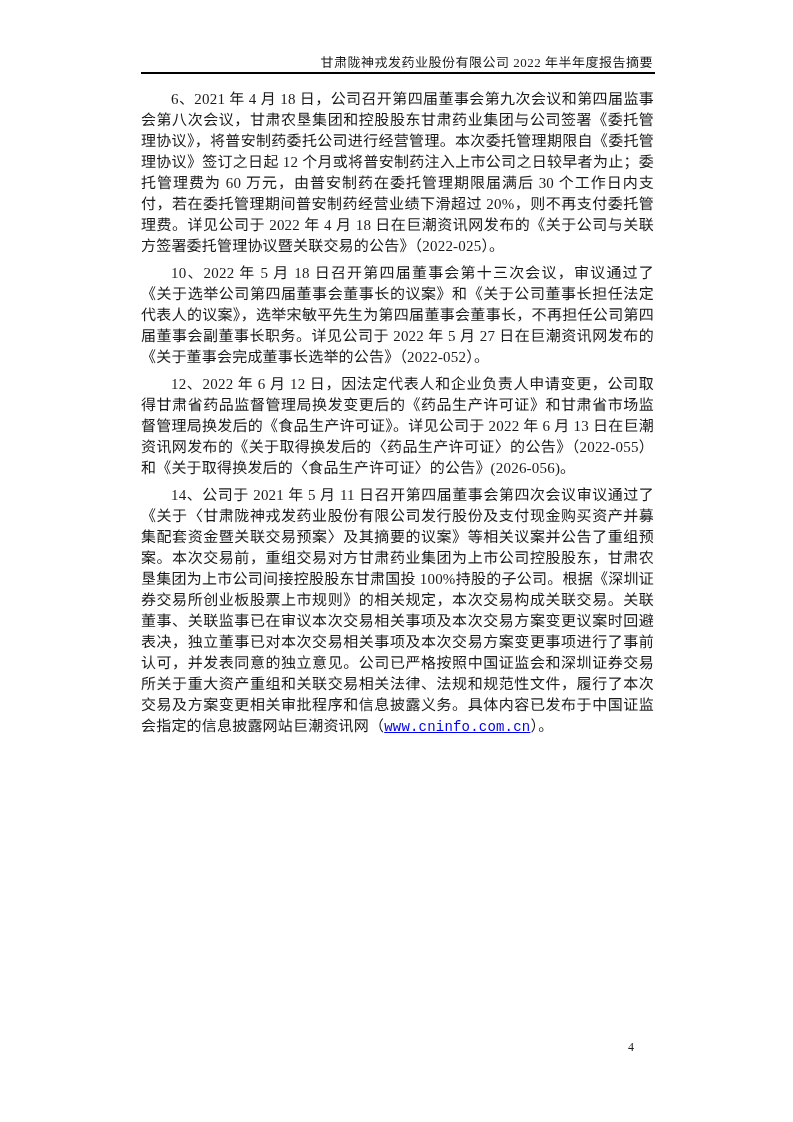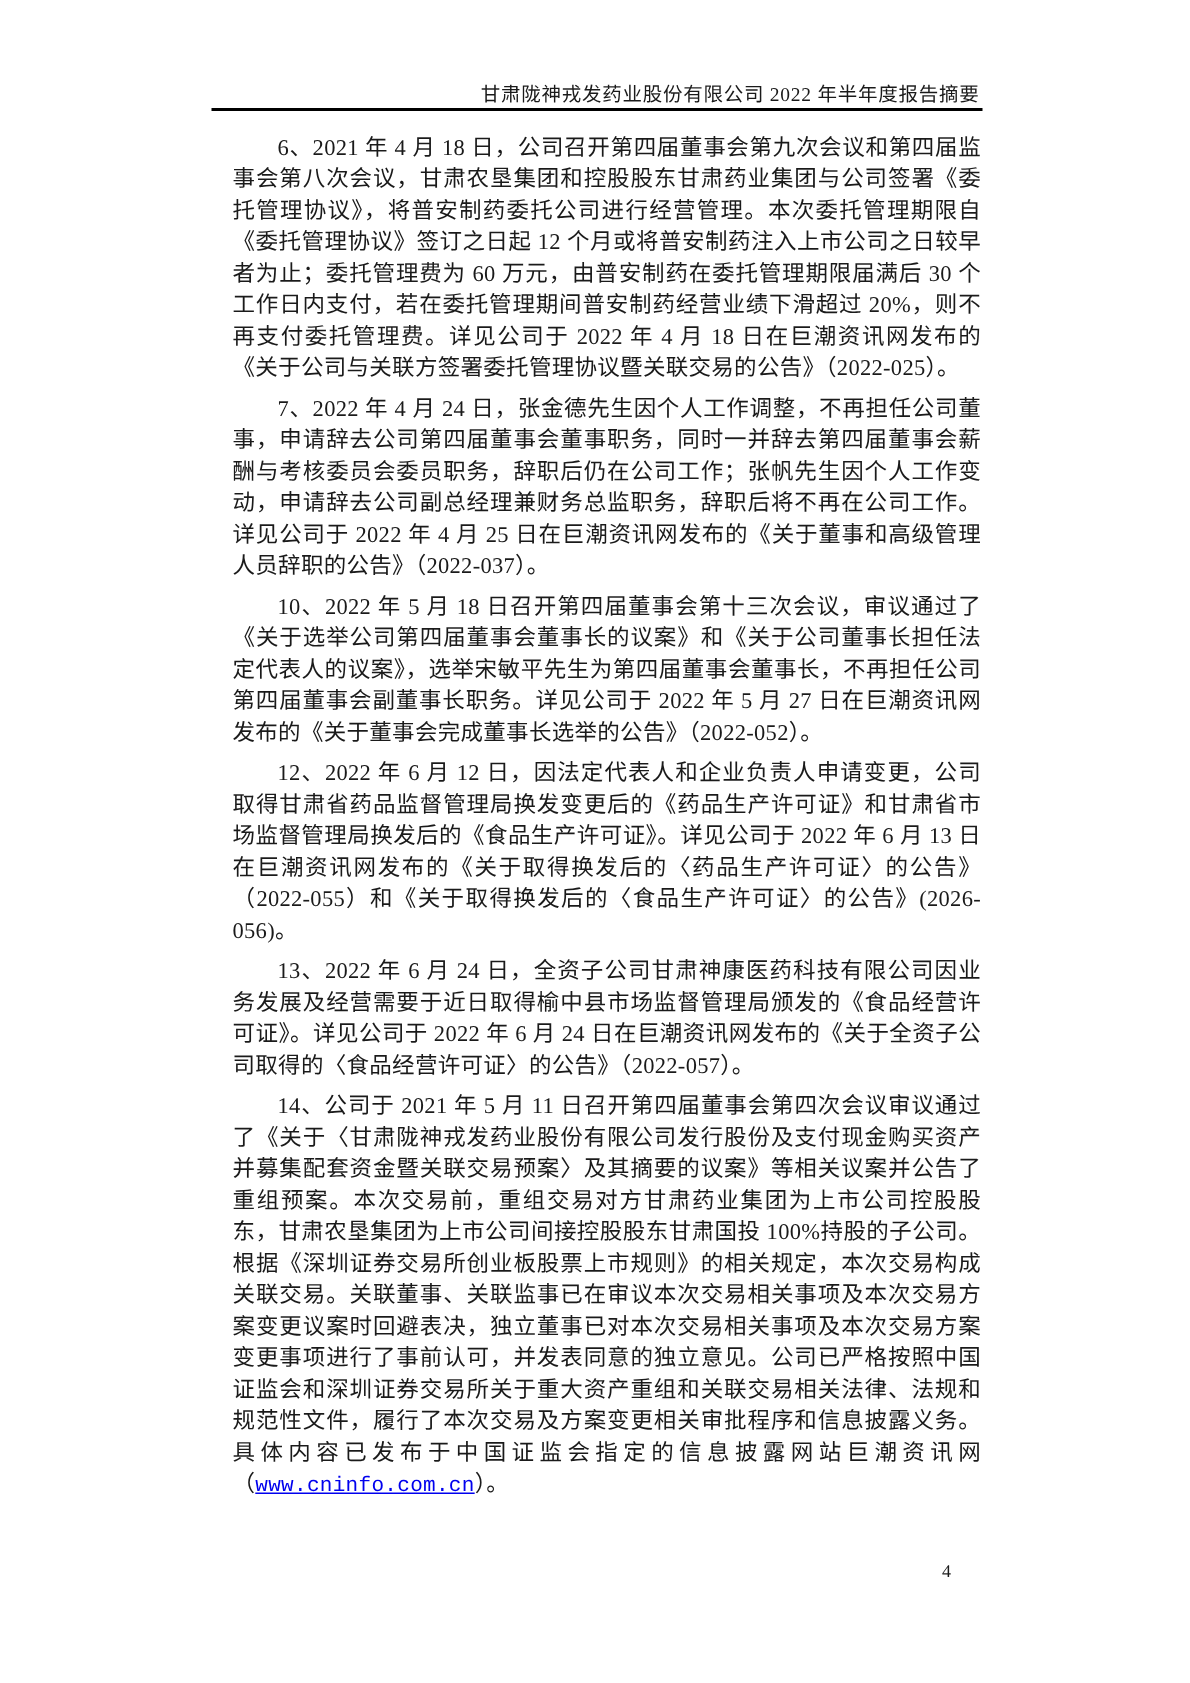--- a/index.html
+++ b/index.html
@@ -30,21 +30,21 @@
     position: absolute;
     top: 72px;
     left: 58px;
     right: 55px;
     border-top: 2px solid #000000;
     height: 0;
   }
   .content {
     position: absolute;
     top: 89px;
-    left: 72px;
+    left: 58px;
     right: 56px;
     font-size: 15px;
     line-height: 21px;
     text-align: justify;
     letter-spacing: 0.2px;
   }
   .content p {
     margin: 0 0 6px 0;
     text-indent: 2em;
   }
@@ -67,22 +67,20 @@
 <div class="page">
 
   <div class="header">
     <span>甘肃陇神戎发药业股份有限公司 2022 年半年度报告摘要</span>
   </div>
 
   <div class="header-rule"></div>
 
   <div class="content">
     <p>6、2021 年 4 月 18 日，公司召开第四届董事会第九次会议和第四届监事会第八次会议，甘肃农垦集团和控股股东甘肃药业集团与公司签署《委托管理协议》，将普安制药委托公司进行经营管理。本次委托管理期限自《委托管理协议》签订之日起 12 个月或将普安制药注入上市公司之日较早者为止；委托管理费为 60 万元，由普安制药在委托管理期限届满后 30 个工作日内支付，若在委托管理期间普安制药经营业绩下滑超过 20%，则不再支付委托管理费。详见公司于 2022 年 4 月 18 日在巨潮资讯网发布的《关于公司与关联方签署委托管理协议暨关联交易的公告》（2022-025）。</p>
-    <p>7、2022 年 4 月 24 日，张金德先生因个人工作调整，不再担任公司董事，申请辞去公司第四届董事会董事职务，同时一并辞去第四届董事会薪酬与考核委员会委员职务，辞职后仍在公司工作；张帆先生因个人工作变动，申请辞去公司副总经理兼财务总监职务，辞职后将不再在公司工作。详见公司于 2022 年 4 月 25 日在巨潮资讯网发布的《关于董事和高级管理人员辞职的公告》（2022-037）。</p>
     <p>10、2022 年 5 月 18 日召开第四届董事会第十三次会议，审议通过了《关于选举公司第四届董事会董事长的议案》和《关于公司董事长担任法定代表人的议案》，选举宋敏平先生为第四届董事会董事长，不再担任公司第四届董事会副董事长职务。详见公司于 2022 年 5 月 27 日在巨潮资讯网发布的《关于董事会完成董事长选举的公告》（2022-052）。</p>
     <p>12、2022 年 6 月 12 日，因法定代表人和企业负责人申请变更，公司取得甘肃省药品监督管理局换发变更后的《药品生产许可证》和甘肃省市场监督管理局换发后的《食品生产许可证》。详见公司于 2022 年 6 月 13 日在巨潮资讯网发布的《关于取得换发后的〈药品生产许可证〉的公告》（2022-055）和《关于取得换发后的〈食品生产许可证〉的公告》(2026-056)。</p>
-    <p>13、2022 年 6 月 24 日，全资子公司甘肃神康医药科技有限公司因业务发展及经营需要于近日取得榆中县市场监督管理局颁发的《食品经营许可证》。详见公司于 2022 年 6 月 24 日在巨潮资讯网发布的《关于全资子公司取得的〈食品经营许可证〉的公告》（2022-057）。</p>
     <p><span>14、公司于 2021 年 5 月 11 日召开第四届董事会第四次会议审议通过了《关于〈甘肃陇神戎发药业股份有限公司发行股份及支付现金购买资产并募集配套资金暨关联交易预案〉及其摘要的议案》等相关议案并公告了重组预案。本次交易前，重组交易对方甘肃药业集团为上市公司控股股东，甘肃农垦集团为上市公司间接控股股东甘肃国投 100%持股的子公司。根据《深圳证券交易所创业板股票上市规则》的相关规定，本次交易构成关联交易。关联董事、关联监事已在审议本次交易相关事项及本次交易方案变更议案时回避表决，独立董事已对本次交易相关事项及本次交易方案变更事项进行了事前认可，并发表同意的独立意见。公司已严格按照中国证监会和深圳证券交易所关于重大资产重组和关联交易相关法律、法规和规范性文件，履行了本次交易及方案变更相关审批程序和信息披露义务。具体内容已发布于中国证监会指定的信息披露网站巨潮资讯网（</span><a class="inline-link" href="www.cninfo.com.cn">www.cninfo.com.cn</a><span>）。</span></p>
   </div>
 
   <div class="page-number">4</div>
 
 </div>
 
 </body></html>

